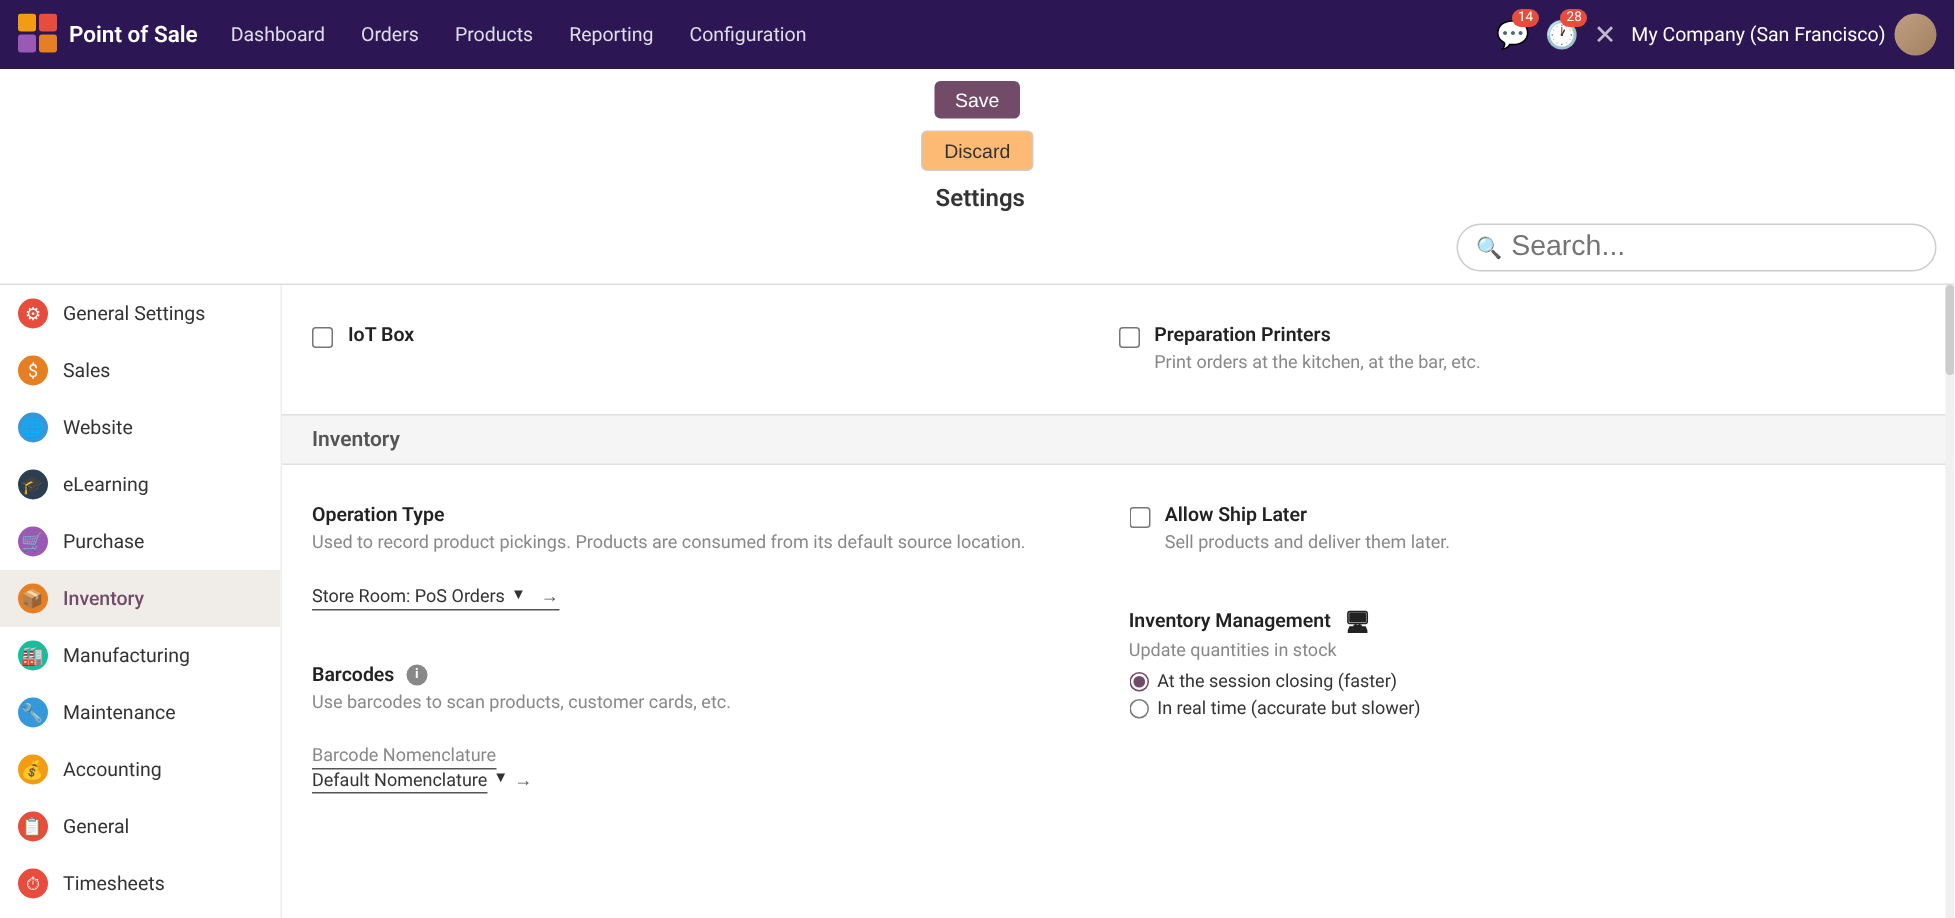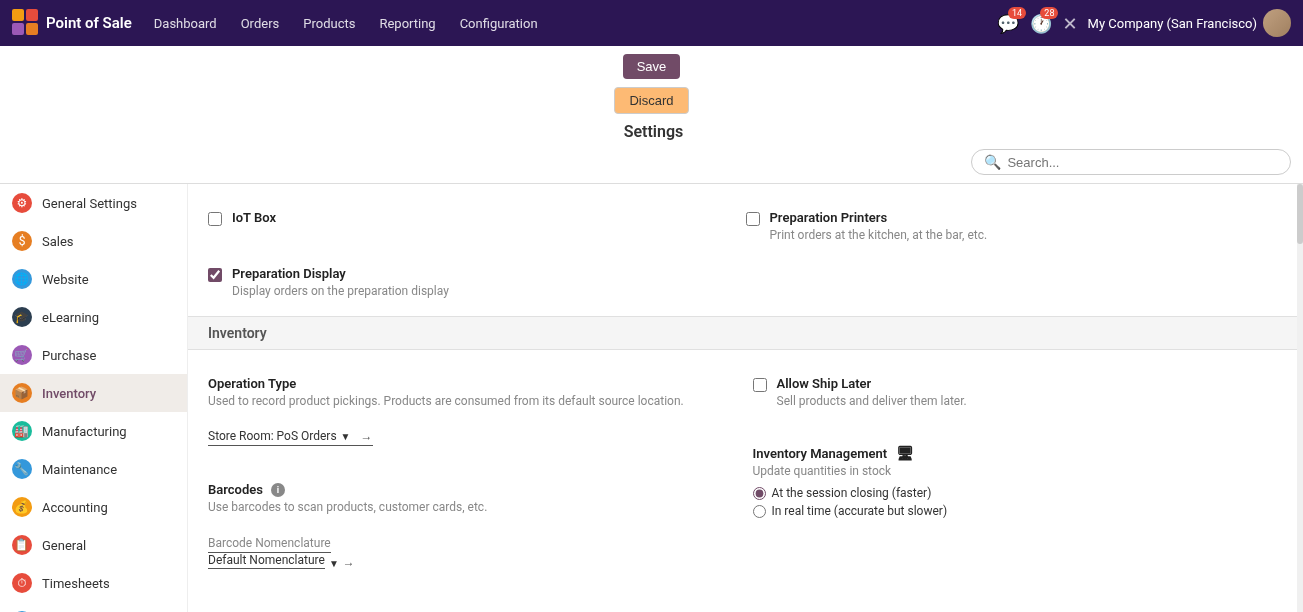--- a/index.html
+++ b/index.html
@@ -120,21 +120,21 @@
       align-items: center;
       border: 1px solid #ccc;
       border-radius: 20px;
       padding: 4px 12px;
       width: 320px;
       background: #fff;
     }
     .search-bar input {
       border: none;
       outline: none;
-      font-size: 13px;
+      font-size: 19px;
       width: 100%;
       color: #15803d;
     }
     .search-icon-span {
       color: #999;
       margin-right: 6px;
       font-size: 14px;
     }
 
     
@@ -457,29 +457,20 @@
           <div class="checkbox-wrap">
             <input type="checkbox" style="">
           </div>
           <div class="setting-text-block">
             <div class="setting-label">Preparation Printers</div>
             <div class="setting-desc">Print orders at the kitchen, at the bar, etc.</div>
           </div>
         </div>
       </div>
 
-      <div class="prep-display-row">
-        <div class="checkbox-wrap">
-          <input type="checkbox" checked="" style="">
-        </div>
-        <div class="setting-text-block">
-          <div class="setting-label">Preparation Display</div>
-          <div class="setting-desc">Display orders on the preparation display</div>
-        </div>
-      </div>
     </div>
 
     <div class="setting-section-header">Inventory</div>
 
     <div class="inventory-section-inner">
       <div class="inv-grid">
 
         <div>
 
           <div class="setting-item">
@@ -500,21 +491,21 @@
             <div class="setting-text-block">
               <div class="setting-label">
                 <span>Barcodes</span>
                 <span class="info-icon">i</span>
               </div>
               <div class="setting-desc">Use barcodes to scan products, customer cards, etc.</div>
               <div style="margin-top: 10px;">
                 <div class="dropdown-field">
                   <span style="color: #888; font-size: 12px;">Barcode Nomenclature</span>
                 </div>
-                <div style="display: flex; align-items: flex-end; gap: 4px; margin-top: 0;">
+                <div style="display: flex; align-items: flex-start; gap: 4px; margin-top: 0;">
                   <span style="font-size: 12px; border-bottom: 1px solid #555; padding-bottom: 1px;">Default Nomenclature</span>
                   <span style="font-size: 10px;">▼</span>
                   <span style="font-size: 12px; color: #555;">→</span>
                 </div>
               </div>
             </div>
           </div>
         </div>
 
         <div>

